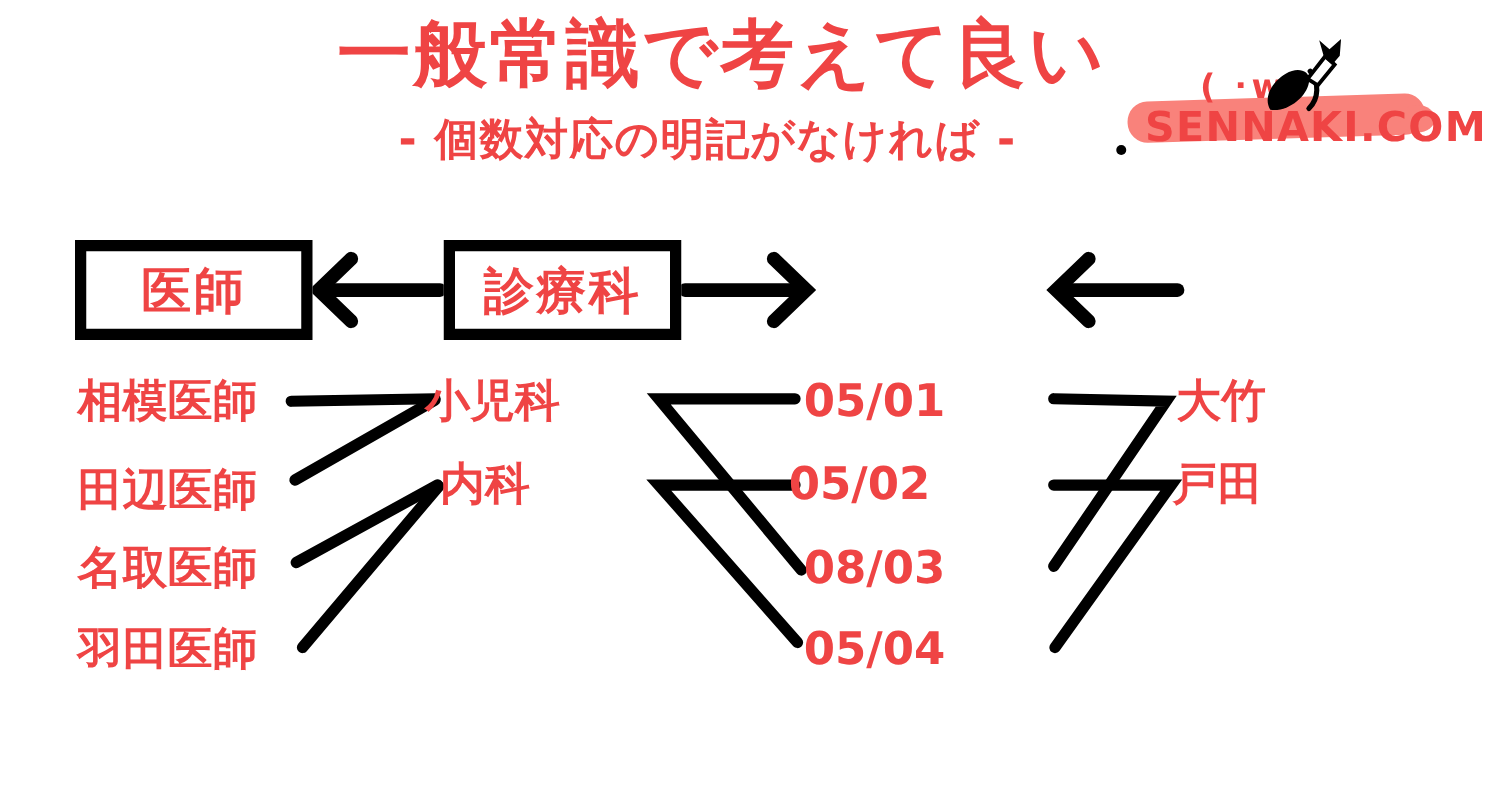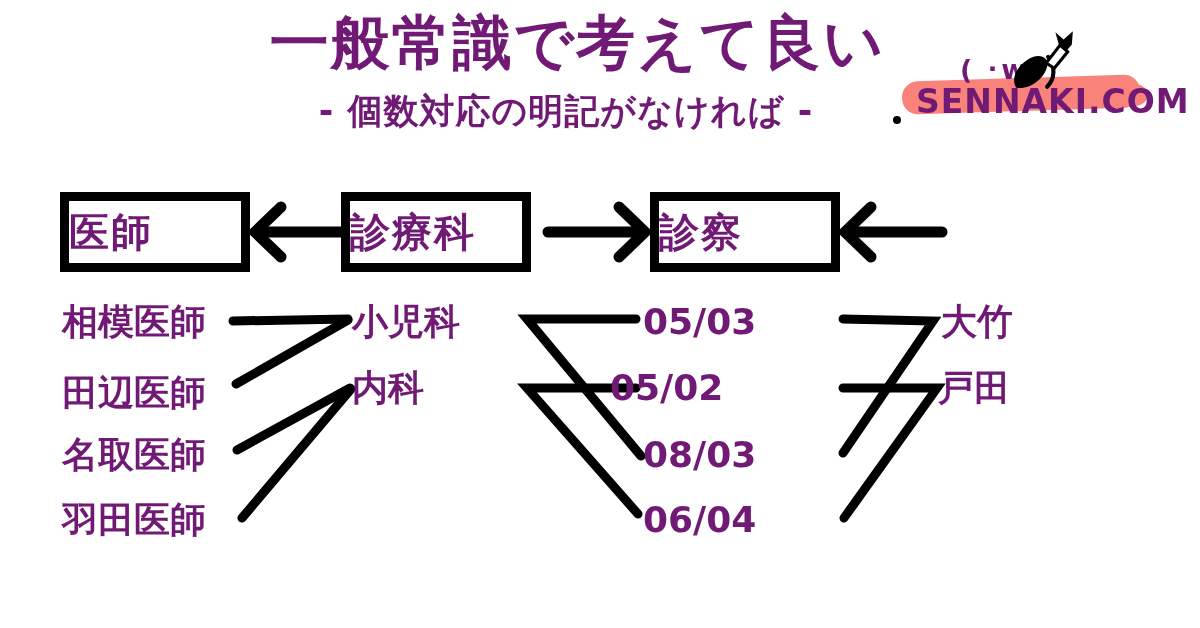--- a/index.html
+++ b/index.html
@@ -1,38 +1,38 @@
 <!DOCTYPE html>
 <html><head>
 <meta charset="utf-8">
 <style>
   html,body{margin:0;padding:0;background:#fff;}
   .stage{
     position:relative;width:1200px;height:628px;background:#fff;
-    font-family:"DejaVu Sans","Liberation Sans",sans-serif;color:#701a75;overflow:hidden;
+    font-family:"DejaVu Sans","Liberation Sans",sans-serif;color:#ef4444;overflow:hidden;
   }
   .title{
     position:absolute;top:4px;left:0;width:1155px;text-align:center;
     font-size:59px;font-weight:900;letter-spacing:2px;white-space:nowrap;
   }
   .subtitle{
     position:absolute;top:88px;left:0;width:1132px;text-align:center;
     font-size:35px;font-weight:900;letter-spacing:1px;white-space:nowrap;
   }
   
   .kaomoji{position:absolute;left:960px;top:54px;font-size:27px;font-weight:700;letter-spacing:2px;white-space:nowrap;}
   .brush-svg{position:absolute;left:1008px;top:24px;width:70px;height:70px;}
   .hl{position:absolute;left:902px;top:78px;width:238px;height:33px;border-radius:16px;transform:rotate(-1.8deg);}
   .hl-blob{position:absolute;left:1120px;top:84px;width:28px;height:22px;border-radius:50%;}
   .site{position:absolute;left:916px;top:82px;font-size:33px;font-weight:800;letter-spacing:1px;white-space:nowrap;}
   .speckle{position:absolute;left:893px;top:116px;width:8px;height:8px;border-radius:50%;background:#000;}
   
   .ebox{
     position:absolute;top:192px;width:190px;height:80px;box-sizing:border-box;
-    border:9px solid #000;background:#fff;display:flex;align-items:center;justify-content:flex-start;
+    border:9px solid #000;background:#fff;display:flex;align-items:center;justify-content:center;
     font-size:40px;font-weight:800;letter-spacing:2px;white-space:nowrap;
   }
   
   .item{position:absolute;font-size:36px;font-weight:800;line-height:36px;white-space:nowrap;letter-spacing:0;}
   .wires{position:absolute;left:0;top:0;width:1200px;height:628px;}
 </style>
 </head>
 <body>
 
 <div class="stage">
@@ -71,36 +71,33 @@
       <path d="M636,319 L527,319 L641,456"></path>
       <path d="M636,388 L527,388 L638,514"></path>
       <path d="M843,319 L933,321 L843,453"></path>
       <path d="M843,388 L937,388 L844,518"></path>
     </g>
   </svg>
 
   <div class="ebox" style="left:60px">
       <span>医師</span>
     </div>
-  <div class="ebox" style="left:341px">
+  <div class="ebox" style="left:355px">
       <span>診療科</span>
-    </div>
-  <div class="ebox" style="left:650px">
-      <span>診察</span>
     </div>
 
   <span class="item" style="left:62px;top:304px">相模医師</span>
   <span class="item" style="left:62px;top:375px">田辺医師</span>
   <span class="item" style="left:62px;top:502px">羽田医師</span>
   <span class="item" style="left:62px;top:437px">名取医師</span>
 
-  <span class="item" style="left:352px;top:304px">小児科</span>
+  <span class="item" style="left:340px;top:304px">小児科</span>
   <span class="item" style="left:352px;top:370px">内科</span>
 
-  <span class="item" style="left:643px;top:304px">05/03</span>
-  <span class="item" style="left:610px;top:370px">05/02</span>
+  <span class="item" style="left:643px;top:304px">05/01</span>
+  <span class="item" style="left:631px;top:370px">05/02</span>
   <span class="item" style="left:643px;top:437px">08/03</span>
-  <span class="item" style="left:643px;top:502px">06/04</span>
+  <span class="item" style="left:643px;top:502px">05/04</span>
 
   <span class="item" style="left:941px;top:304px">大竹</span>
   <span class="item" style="left:938px;top:370px">戸田</span>
 
 </div>
 
 </body></html>

